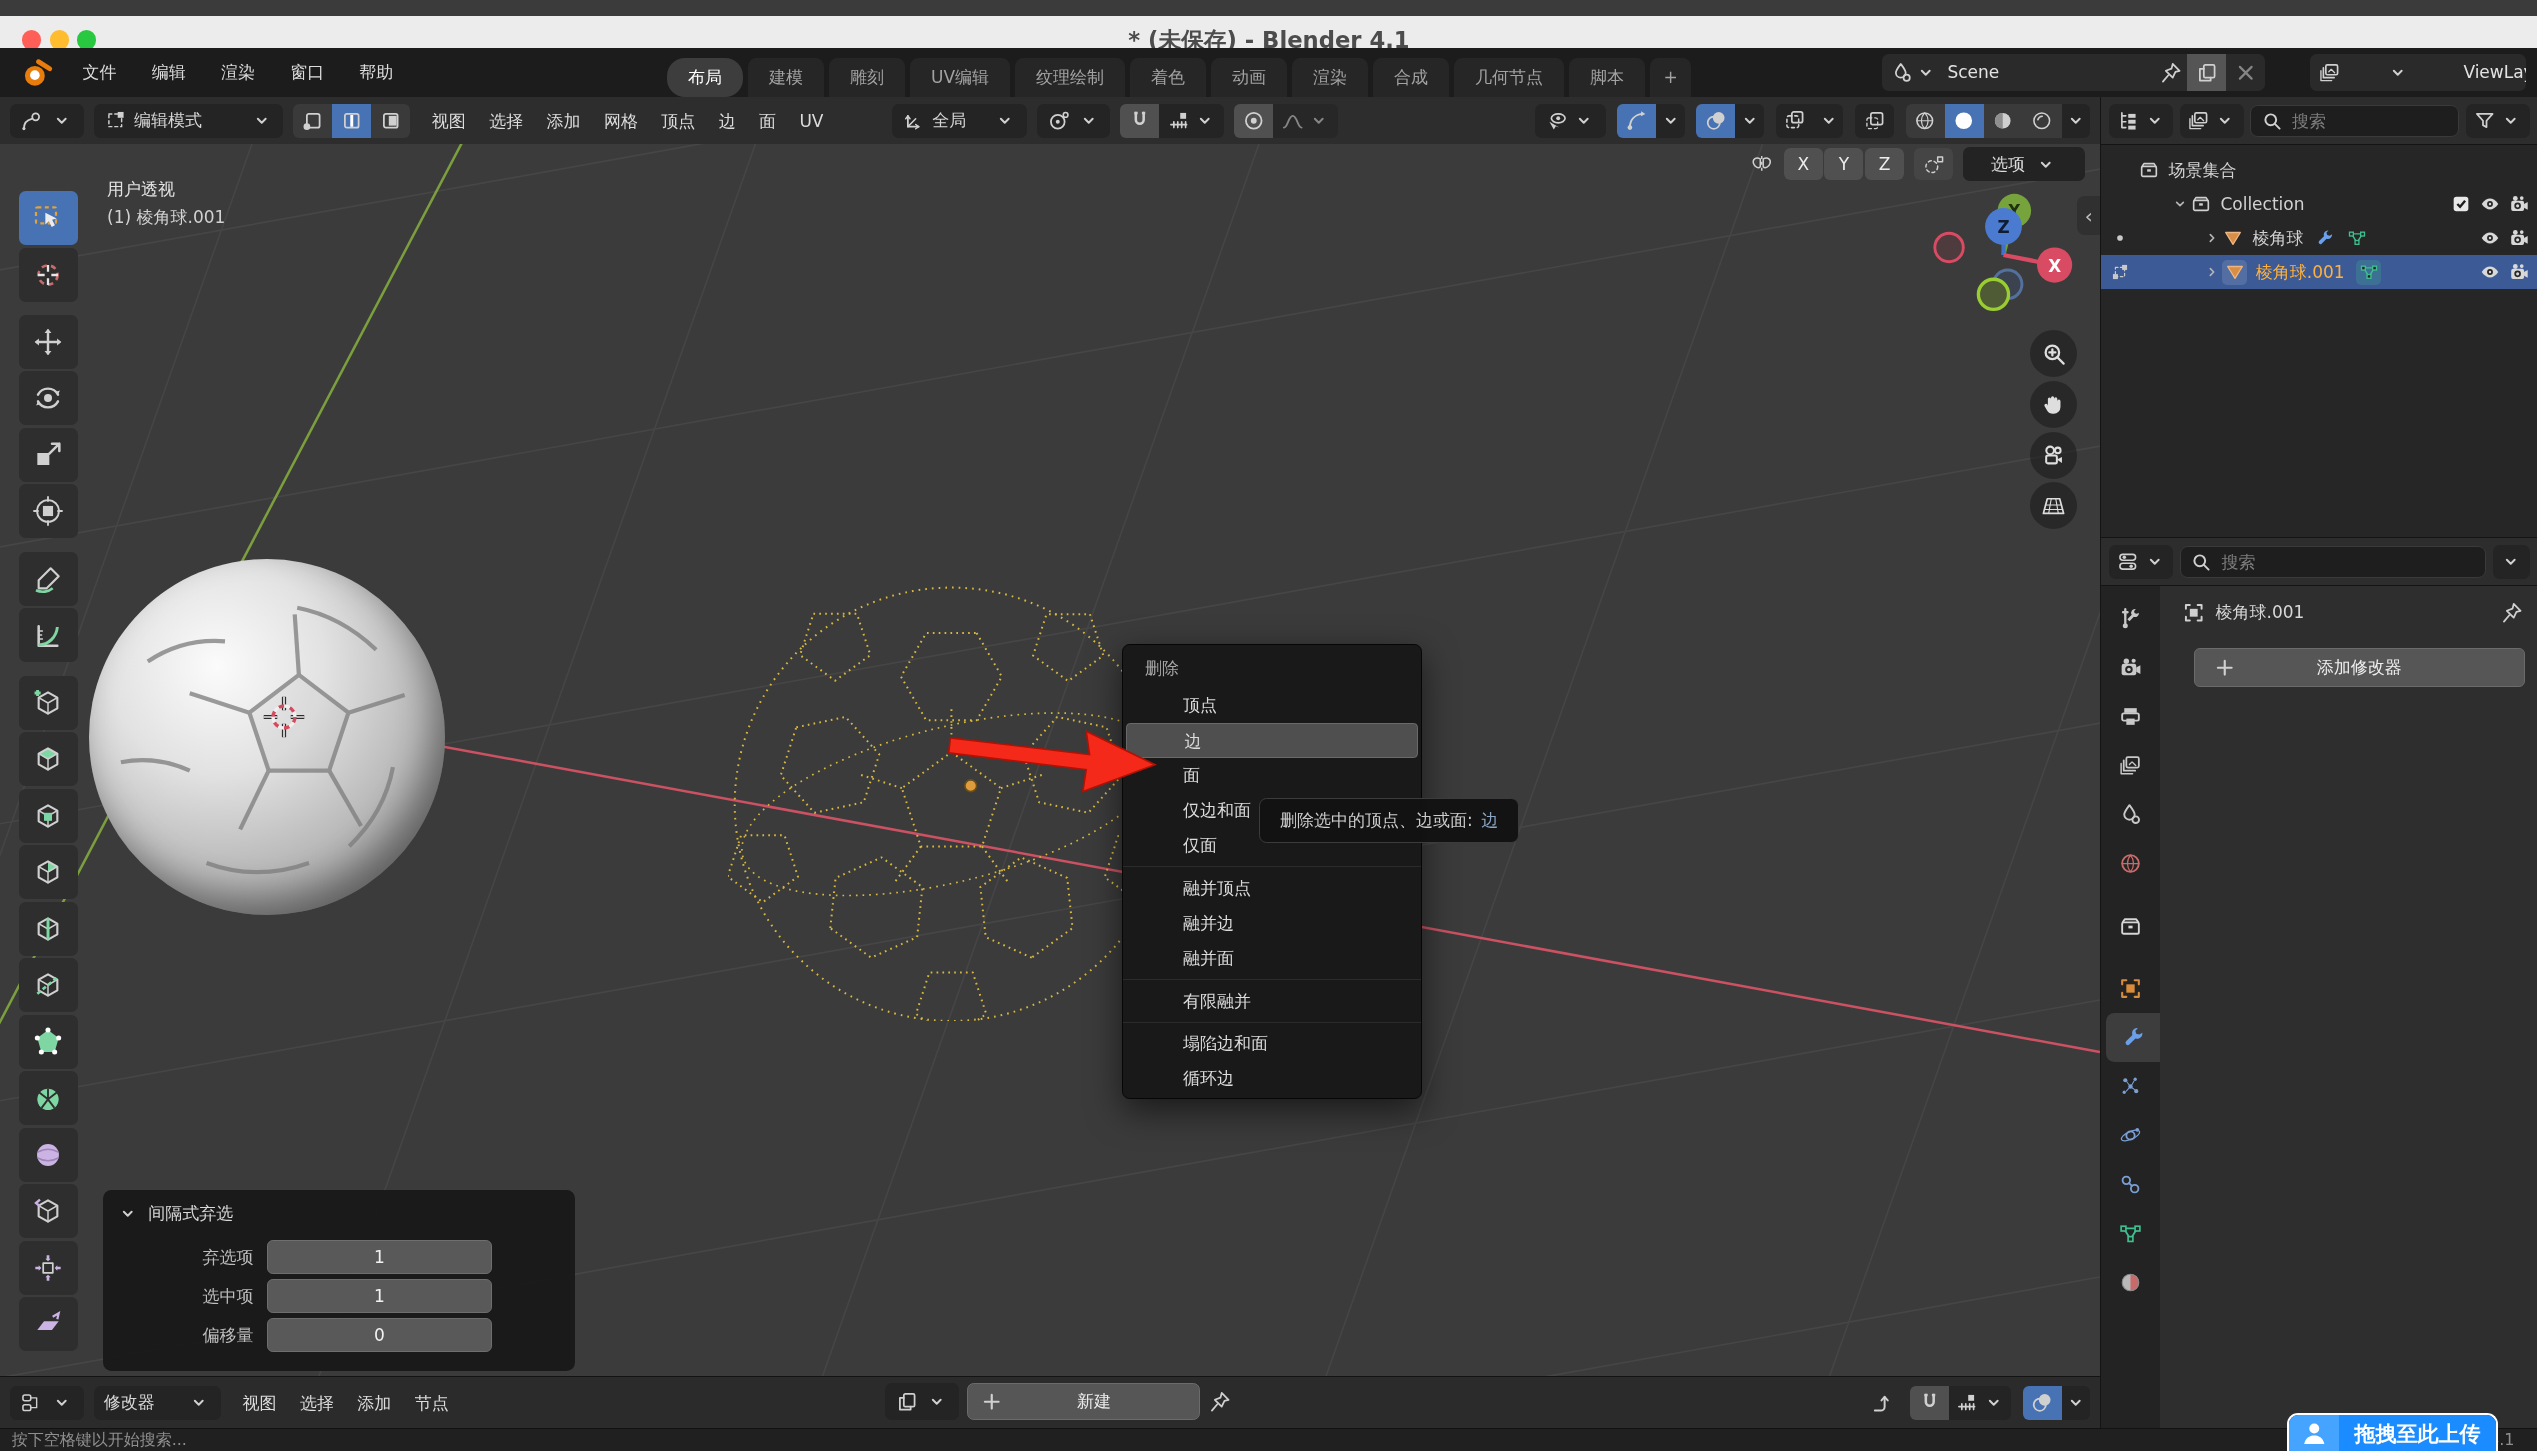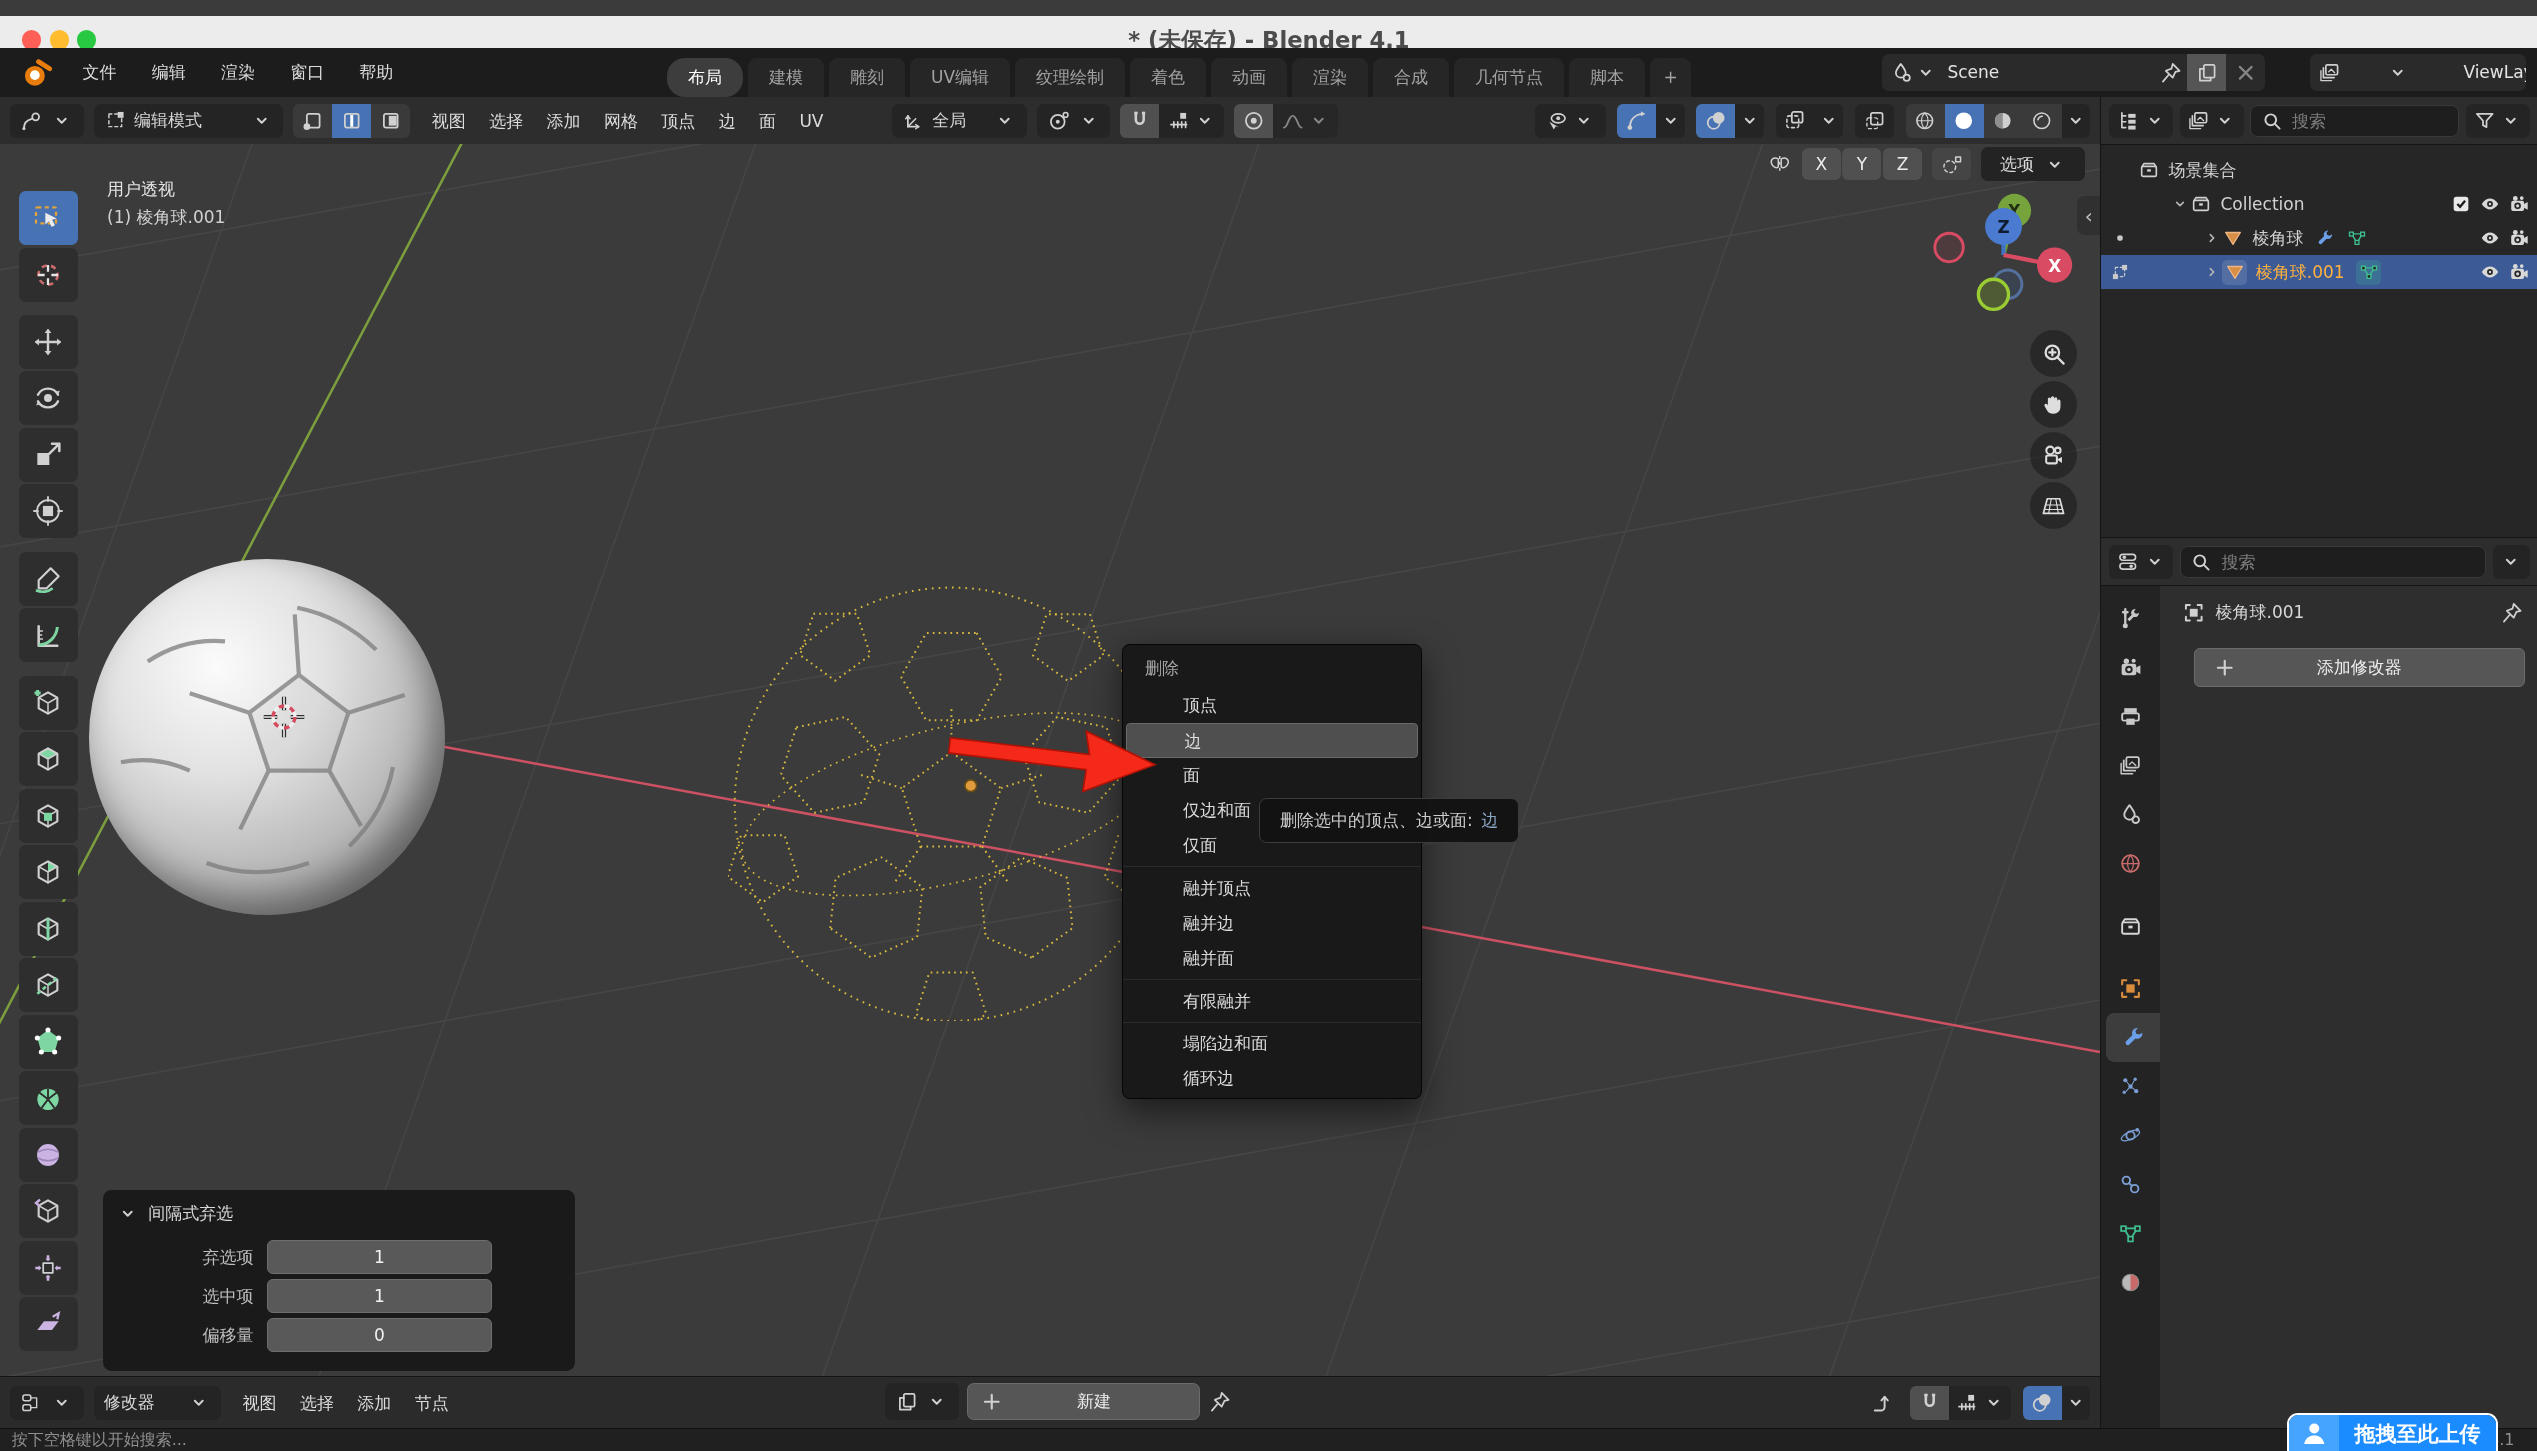--- a/index.html
+++ b/index.html
@@ -33,21 +33,21 @@
   .gbtn.lit{background:#505050;}
   .vmenu{padding:0 11.7px;line-height:34px;color:#dcdcdc;}
   .rightpack{margin-left:auto;display:flex;gap:11.7px;align-items:center;}
   
   #viewport{left:0;top:144px;width:2100px;height:1232px;background:#3b3b3b;overflow:hidden;}
   #vp-ov1{left:107px;top:34px;color:#e4e4e4;}
   #vp-ov2{left:107px;top:62px;color:#d2d2d2;}
   #xyzrow{top:3.4px;right:15px;display:flex;gap:10px;align-items:center;height:34px;}
   .axbtn{width:39px;height:32px;background:#505050;border-radius:5.9px;color:#ececec;display:flex;align-items:center;justify-content:center;}
   .axgrp{display:flex;gap:1.7px;border-radius:5.9px;overflow:hidden;}
-  #optdd{height:34px;background:#232323;border-radius:6.7px;display:flex;align-items:center;gap:8.4px;padding:0 19px;color:#dcdcdc;}
+  #optdd{height:34px;background:#232323;border-radius:6.7px;display:flex;align-items:center;gap:8.4px;padding:0 28px;color:#dcdcdc;}
   #collapse{right:0;top:52px;width:22.7px;height:39px;background:#303030;border-radius:7.6px 0 0 7.6px;color:#bdbdbd;display:flex;align-items:center;justify-content:center;font-size:20px;}
   .navbtn{position:absolute;right:23.5px;width:47px;height:47px;border-radius:50%;background:rgba(25,25,25,.55);display:flex;align-items:center;justify-content:center;}
   
   #oppanel{left:103px;top:1046px;width:472px;background:rgba(24,24,24,.93);border-radius:8.4px;padding-bottom:13.4px;}
   #oppanel .head{display:flex;align-items:center;gap:8.4px;padding:11.7px 15px 10px 13.4px;color:#d8d8d8;}
   .oprow{display:flex;align-items:center;height:34px;margin:5px 0;}
   .oprow .olbl{width:164px;text-align:right;padding-right:13.4px;color:#bdbdbd;}
   .oprow .oval{width:225px;height:34px;background:#595959;border:0.8px solid #6e6e6e;border-radius:5.9px;color:#f2f2f2;display:flex;align-items:center;justify-content:center;}
   
   #delmenu{left:1122px;top:500px;width:300px;background:#191919;border:0.8px solid #060606;border-radius:7.6px;box-shadow:0 11.7px 34px rgba(0,0,0,.55);z-index:40;padding-bottom:2px;}

